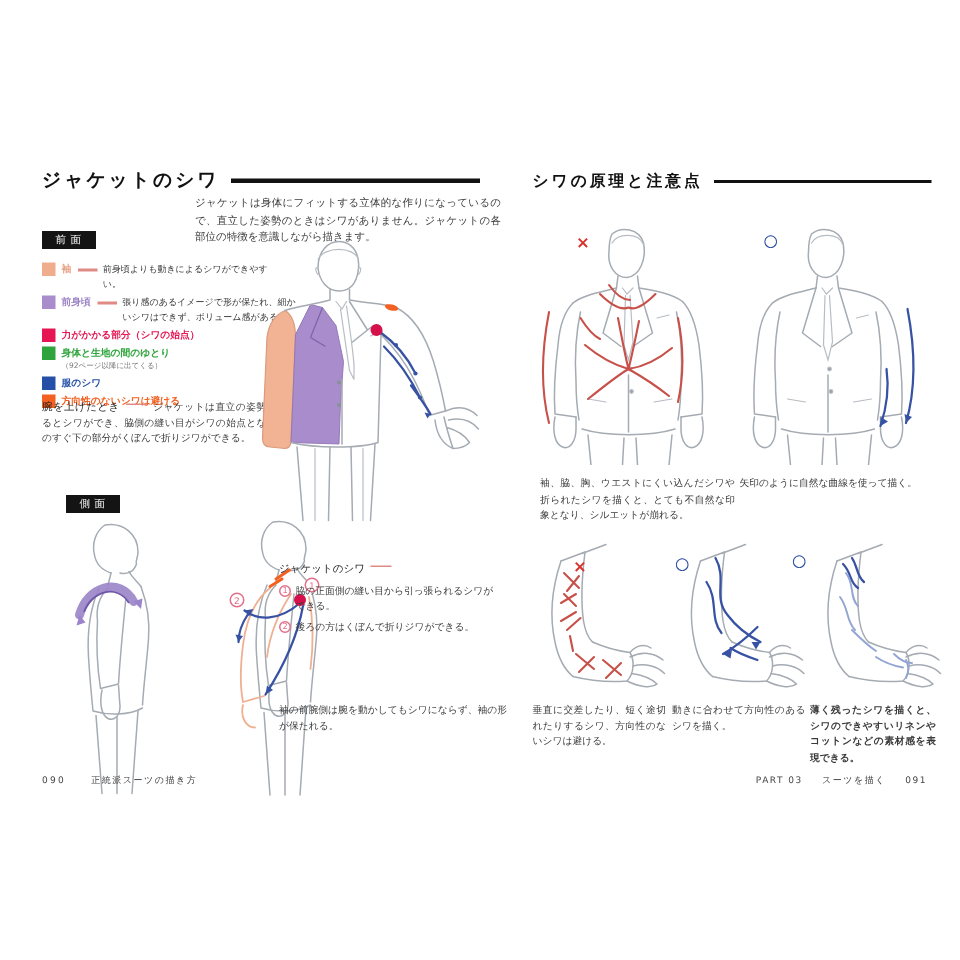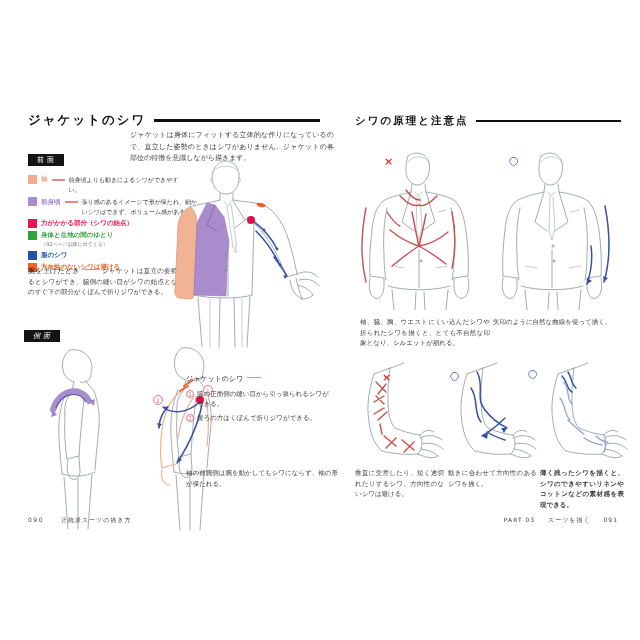--- a/index.html
+++ b/index.html
@@ -16,21 +16,21 @@
   #r-title { left:355px; top:114px; width:266px; }
   #r-title .ttl { font-size:10.5px; }
 
   
   .body-txt { font-size:7px; line-height:11.5px; color:#3a3a3a; text-align:justify; }
   #l-intro { position:absolute; left:116px; top:130px; width:204px;margin-left:14px; }
 
   .badge { position:absolute; background:#141414; color:#fff; font-size:7px;
     letter-spacing:3px; padding:2.5px 7px 2.5px 9px; line-height:1; }
   #badge-front { left:28px; top:154px; }
-  #badge-side  { left:24px; top:330px;font-style:italic; }
+  #badge-side  { left:44px; top:330px; }
 
   
   #legend { position:absolute; left:28px; top:175px; width:175px; }
   .lg-row { display:flex; align-items:flex-start; margin-bottom:3px; }
   .sq { flex:0 0 auto; width:9px; height:9px; margin-right:4px; margin-top:0; }
   .lg-name { font-size:6.5px; font-weight:bold; line-height:9px; white-space:nowrap; margin-right:3px; }
   .lg-dash { flex:0 0 auto; width:13px; height:1.5px; background:#e08a85; margin:4px 4px 0 1px; }
   .lg-desc { font-size:6px; line-height:9.5px; color:#3a3a3a; width:120px; }
   .lg-note { font-size:5px; color:#777; margin:-2px 0 3px 13px; line-height:7px; }
 

